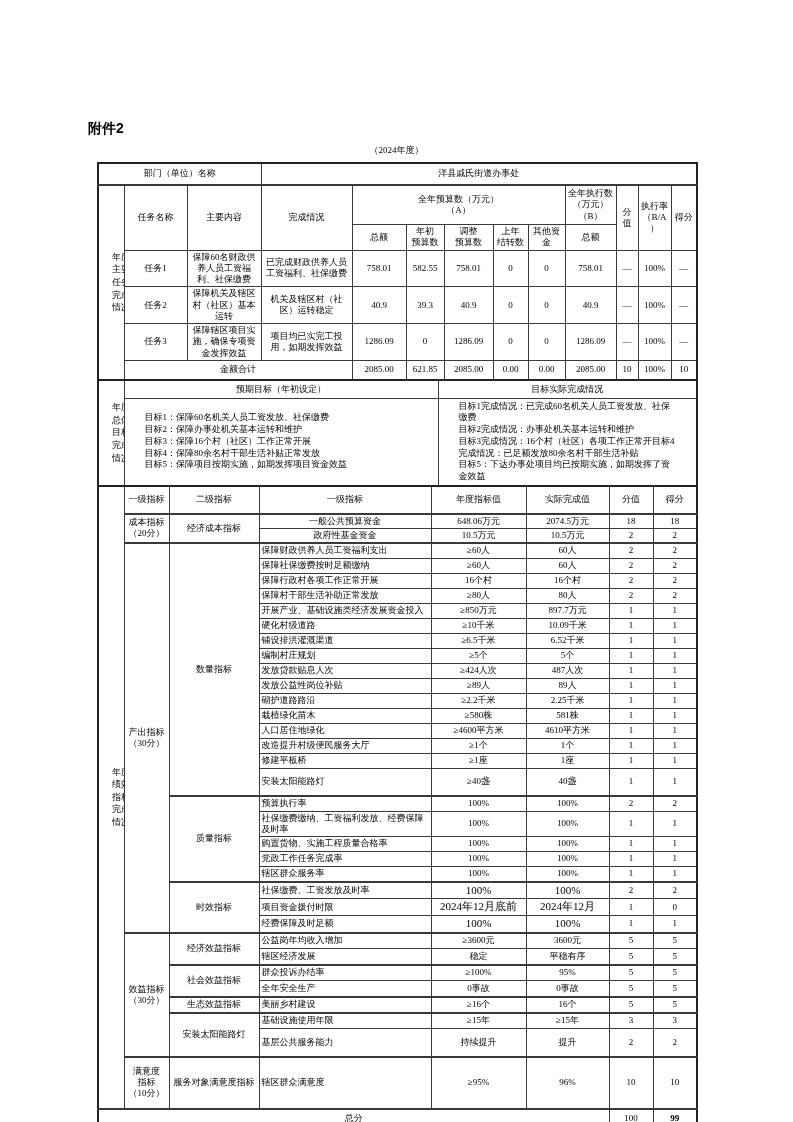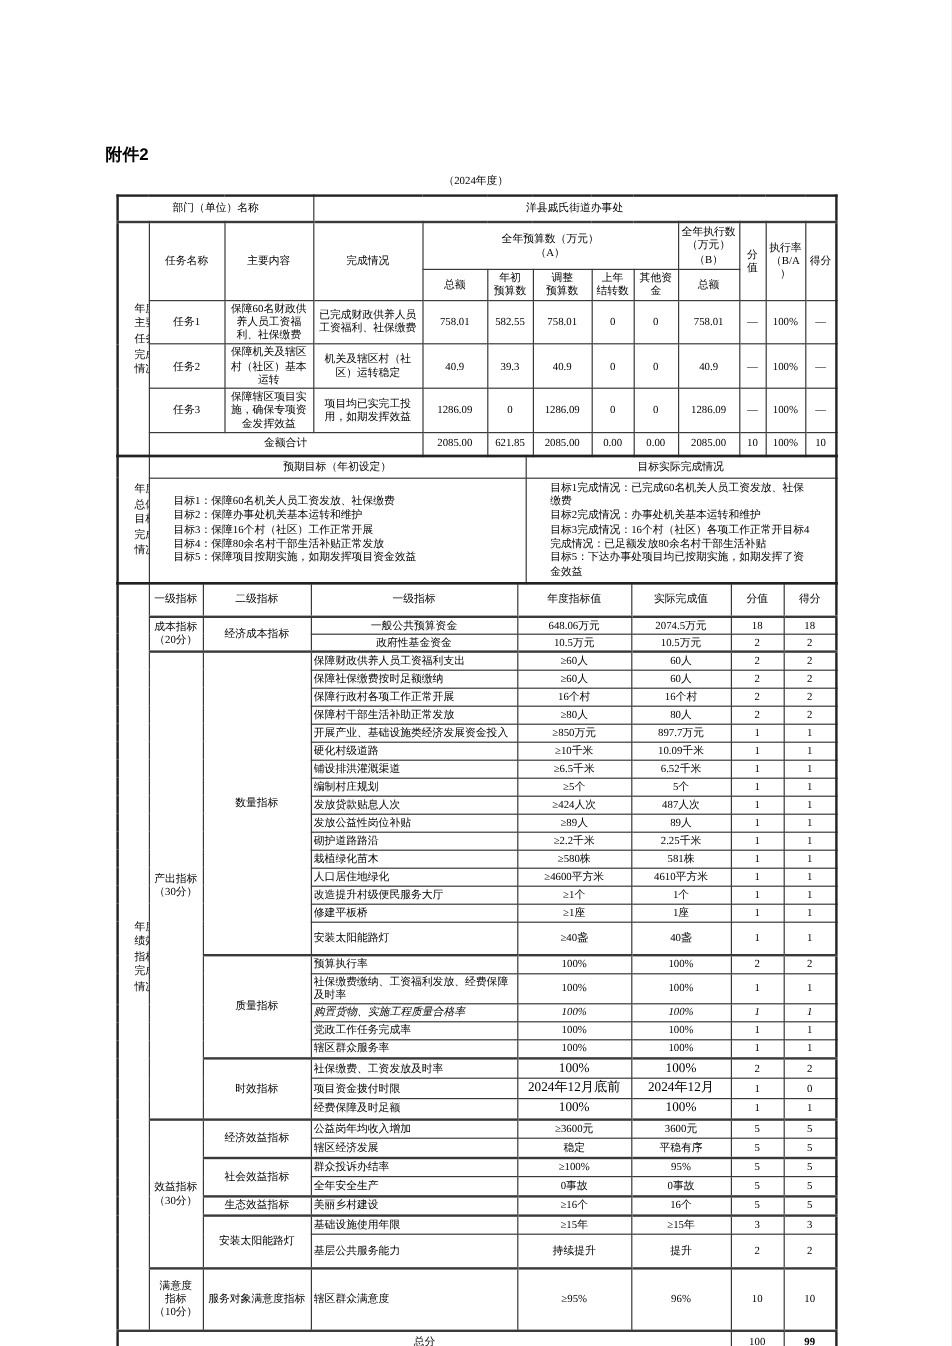--- a/index.html
+++ b/index.html
@@ -347,21 +347,21 @@
             <td>2</td>
             <td>2</td>
           </tr>
           <tr style="height: 15px;">
             <td class="left">社保缴费缴纳、工资福利发放、经费保障及时率</td>
             <td>100%</td>
             <td>100%</td>
             <td>1</td>
             <td>1</td>
           </tr>
-          <tr style="height: 15px; font-style: italic;">
+          <tr style="height: 15px;">
             <td class="left">购置货物、实施工程质量合格率</td>
             <td>100%</td>
             <td>100%</td>
             <td>1</td>
             <td>1</td>
           </tr>
           <tr style="height: 15px;">
             <td class="left">党政工作任务完成率</td>
             <td>100%</td>
             <td>100%</td>

